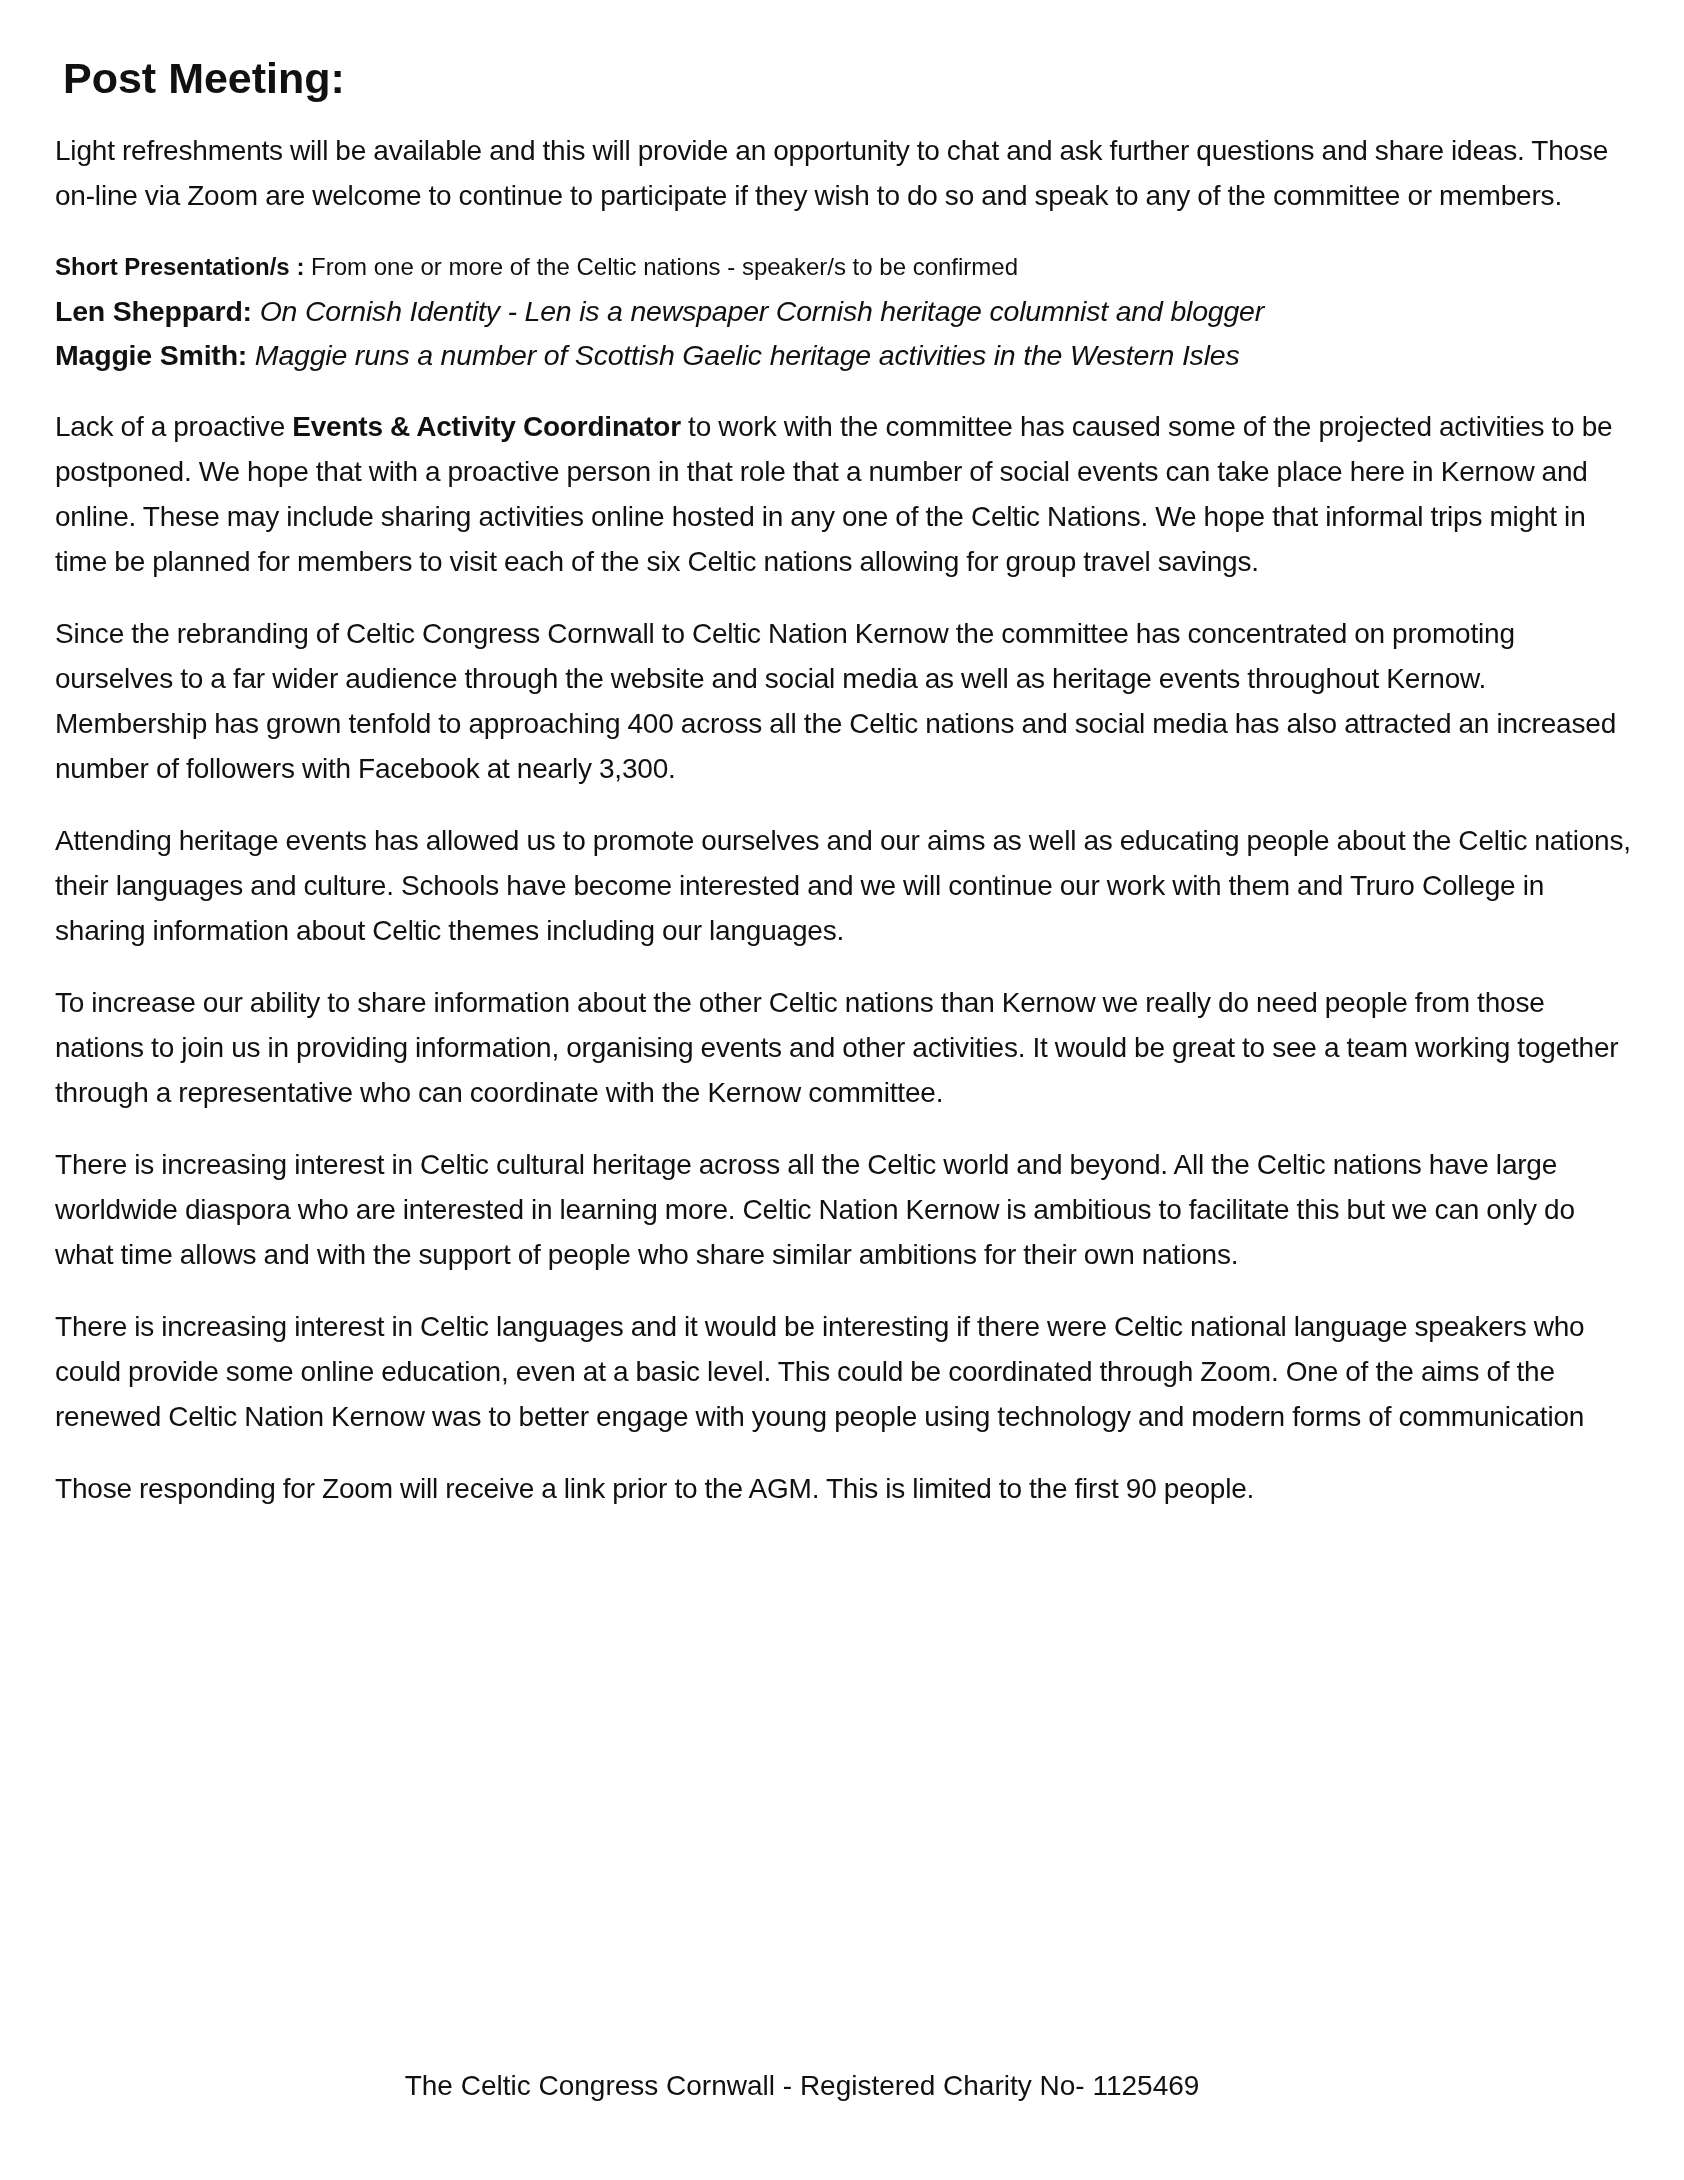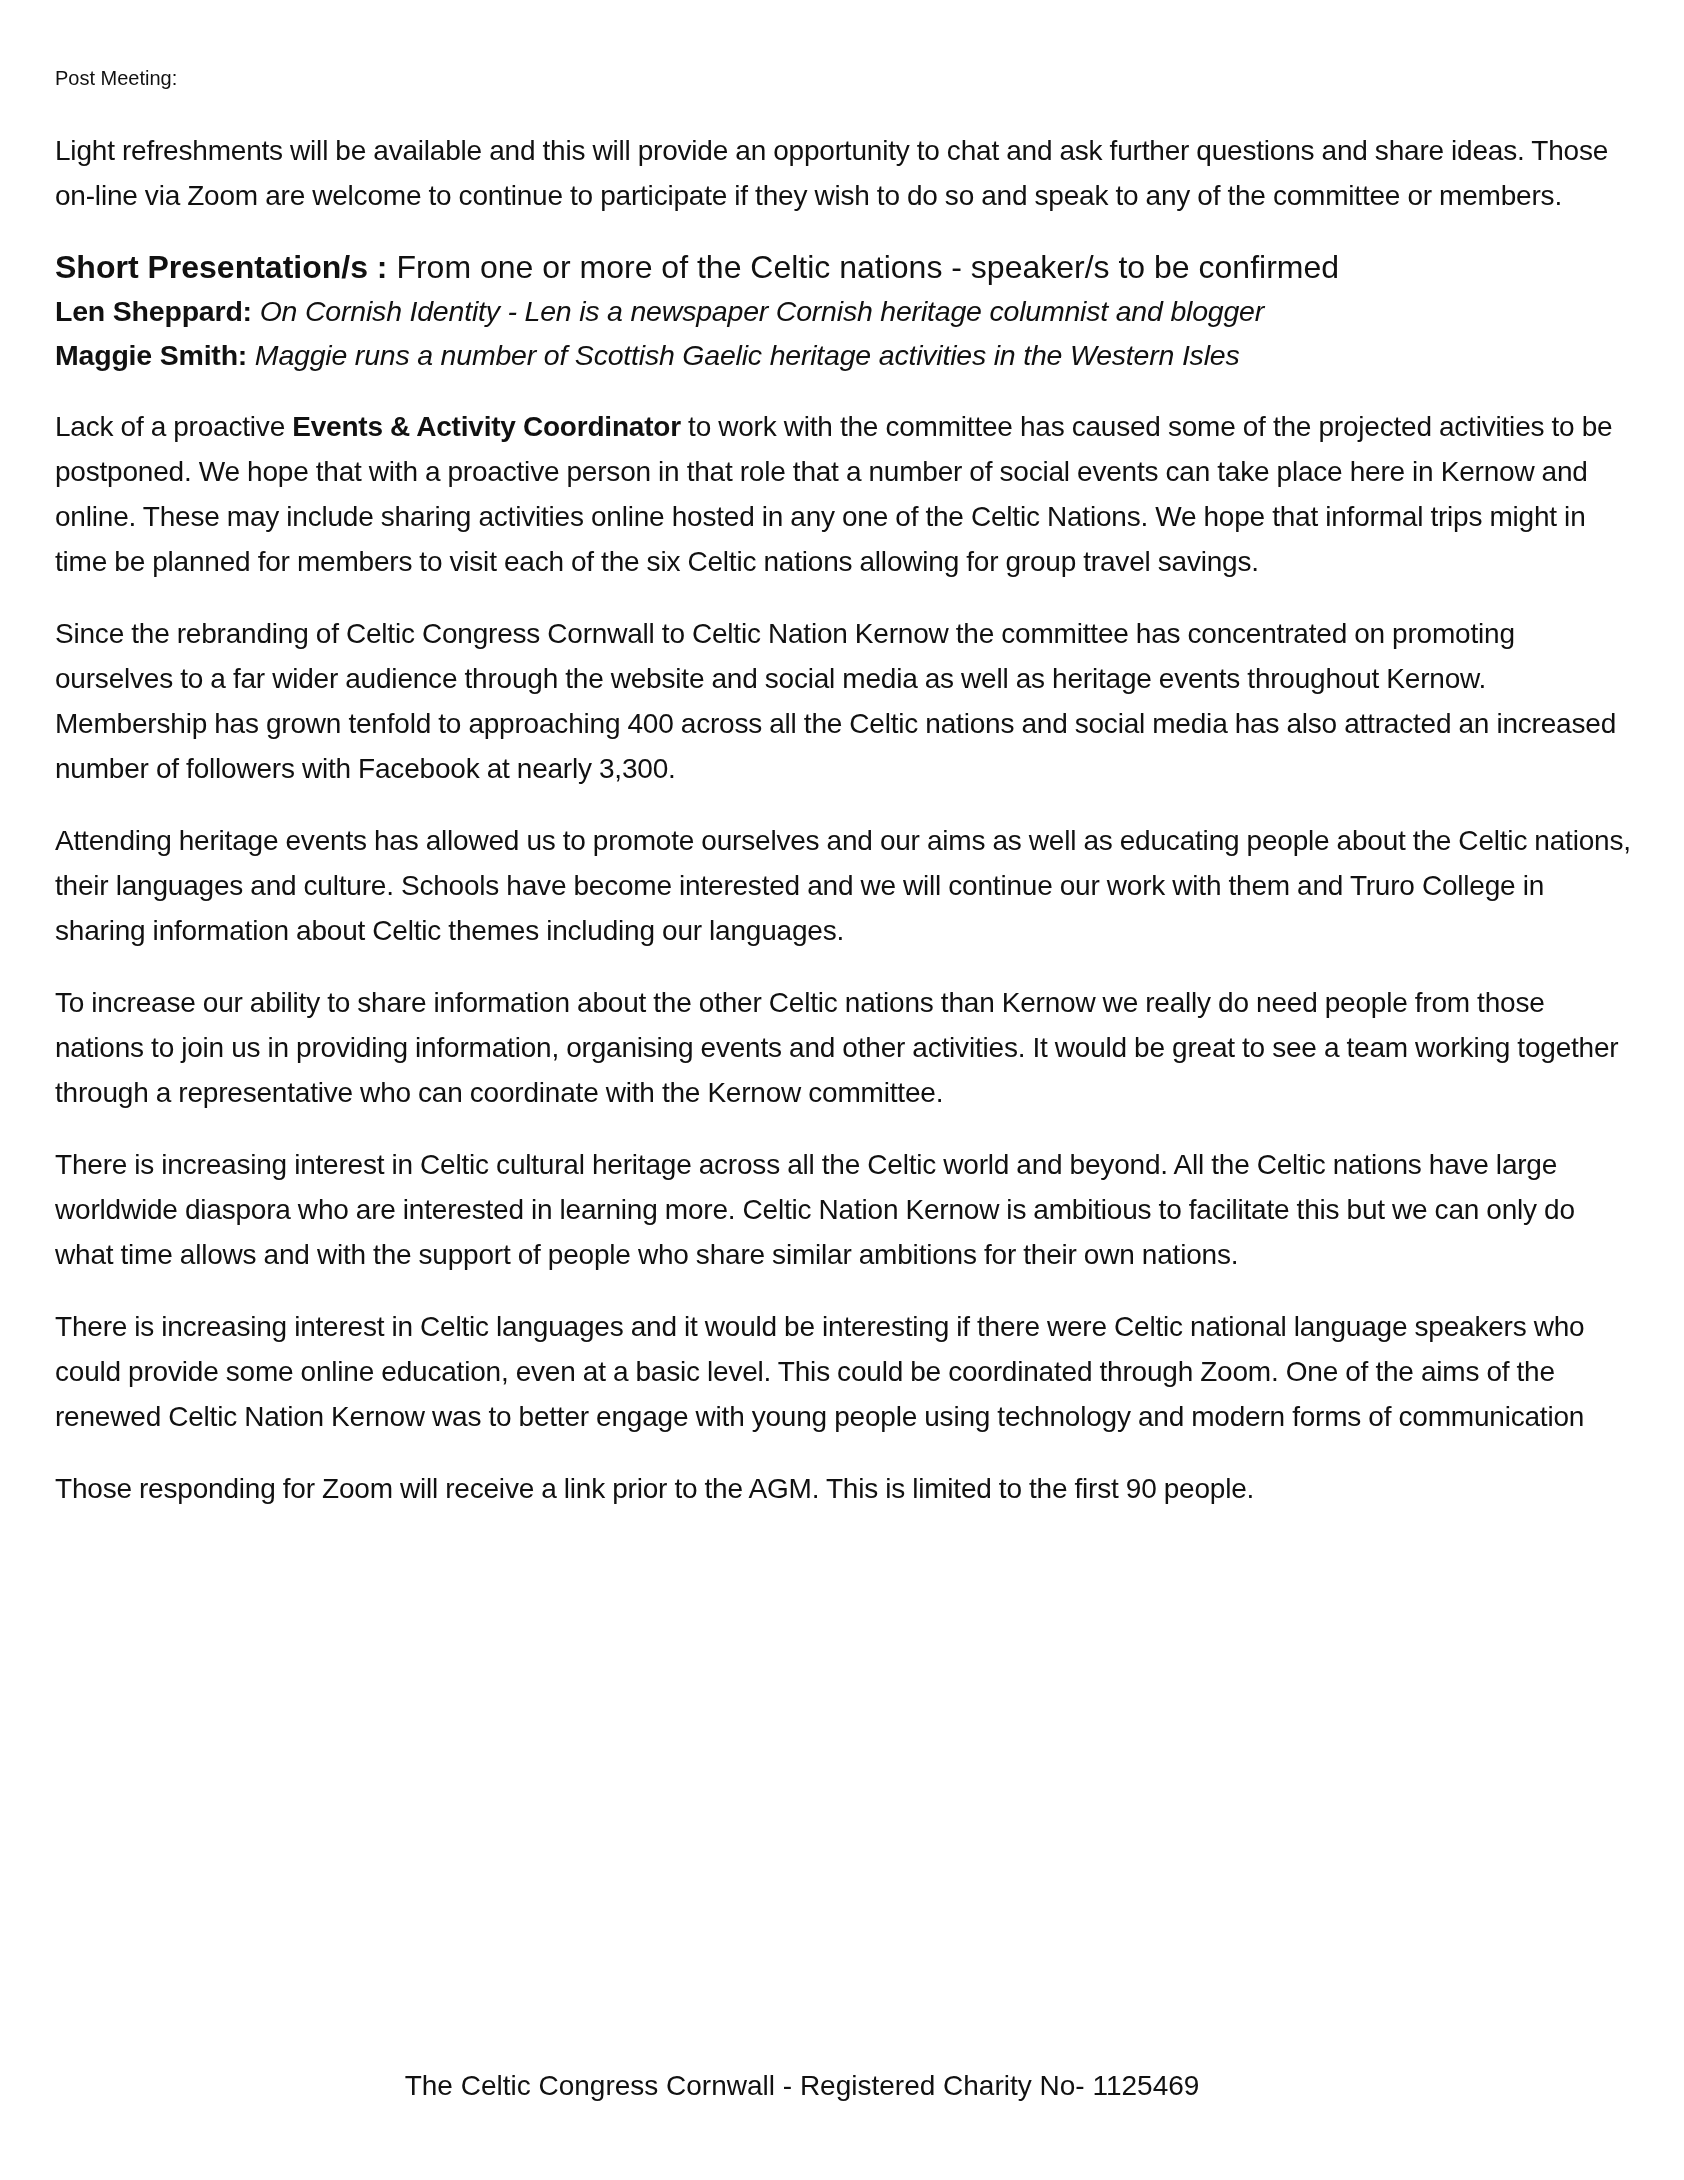--- a/index.html
+++ b/index.html
@@ -22,29 +22,29 @@
       width: 1584px;
     }
     .para {
       font-size: 28px;
       line-height: 45px;
       margin: 0 0 27px 0;
       letter-spacing: -0.2px;
       word-spacing: -0.4px;
     }
     .heading {
-      font-size: 20px;
-      font-weight: normal;
+      font-size: 43px;
+      font-weight: bold;
       line-height: 45px;
-      margin: 0 0 27px 0;
+      margin: 0 0 27px 8px;
     }
     .bold { font-weight: bold; }
     .italic { font-style: italic; }
     .pres-block { margin: 0 0 27px 0; }
-    .pres-main { font-size: 32px; line-height: 44px; }
+    .pres-main { font-size: 24px; line-height: 44px; }
     .speaker {
       font-size: 28.5px;
       line-height: 44px;
       letter-spacing: -0.2px;
     }
     .email {
       color: #0a1ad6;
       font-weight: bold;
       text-decoration: none;
     }

